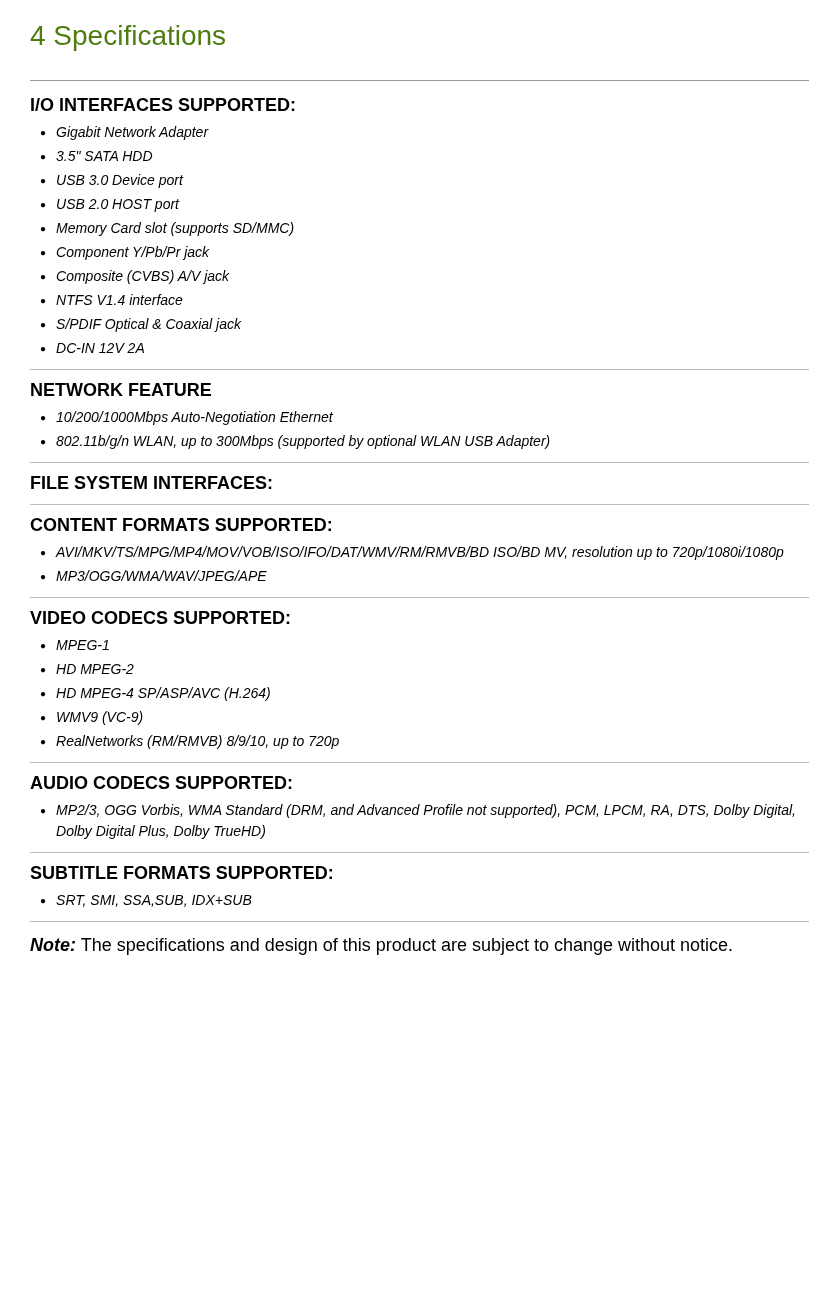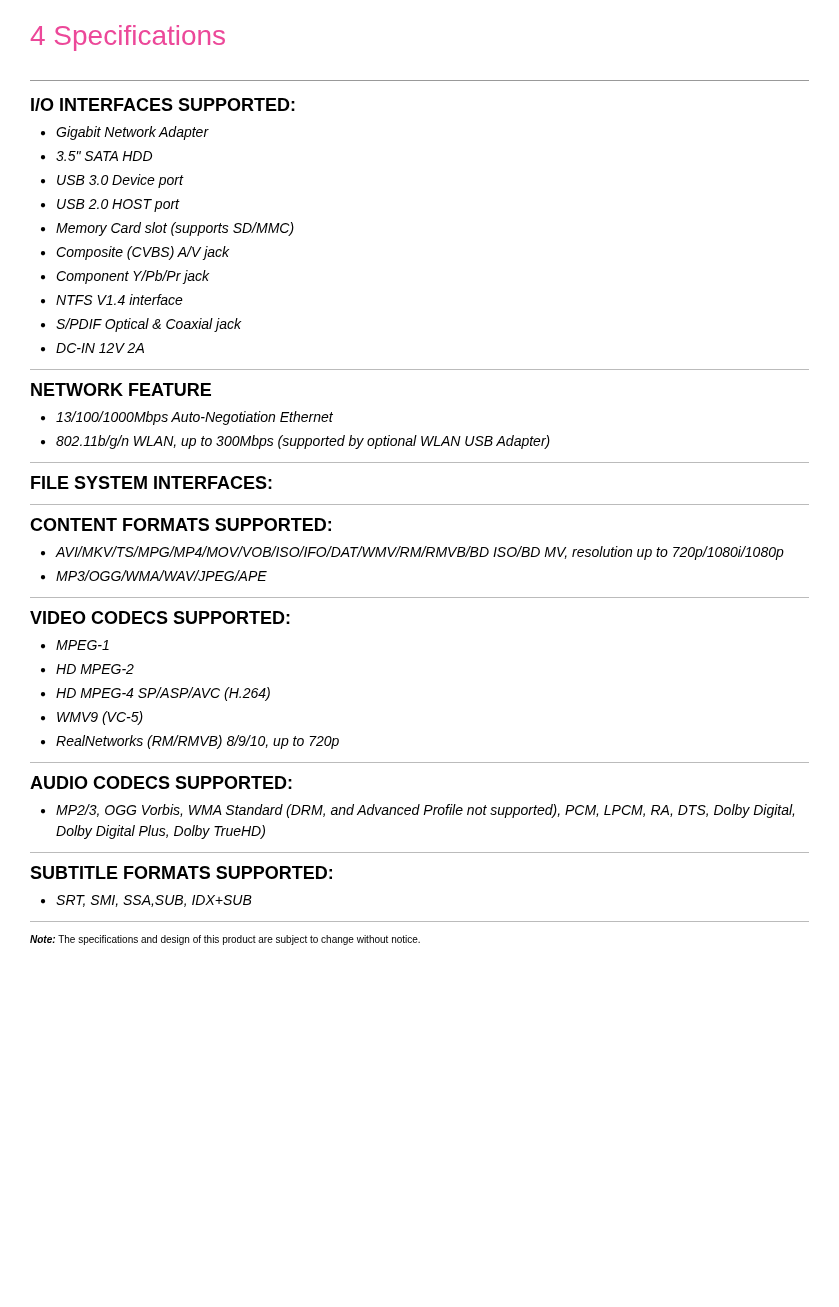--- a/index.html
+++ b/index.html
@@ -13,21 +13,21 @@
       color: #000;
       background: #fff;
       width: 839px;
       min-height: 1307px;
       padding: 20px 30px 30px 30px;
     }
     h1 {
       font-size: 28px;
       font-weight: normal;
       margin-bottom: 28px;
-      color: #ec4899;
+      color: #4d7c0f;
     }
     .top-divider {
       border: none;
       border-top: 1px solid #999;
       margin: 18px 0 14px 0;
     }
     .section {
       margin-bottom: 6px;
     }
     .section-title {
@@ -54,21 +54,21 @@
     }
     ul li::before {
       content: "●";
       font-size: 10px;
       margin-right: 10px;
       margin-top: 3px;
       flex-shrink: 0;
     }
     .note-section {
       margin-top: 8px;
-      font-size: 10px;
+      font-size: 18px;
       line-height: 1.5;
     }
     .note-bold {
       font-weight: bold;
       font-style: italic;
     }
   </style>
 </head>
 <body>
 
@@ -78,32 +78,32 @@
 
 <div id="sections-container">
     <div class="section">
       <div class="section-title">I/O INTERFACES SUPPORTED:</div>
       <ul>
         <li>Gigabit Network Adapter</li>
         <li>3.5" SATA HDD</li>
         <li>USB 3.0 Device port</li>
         <li>USB 2.0 HOST port</li>
         <li>Memory Card slot (supports SD/MMC)</li>
+        <li>Component Y/Pb/Pr jack</li>
         <li>Composite (CVBS) A/V jack</li>
-        <li>Component Y/Pb/Pr jack</li>
         <li>NTFS V1.4 interface</li>
         <li>S/PDIF Optical &amp; Coaxial jack</li>
         <li>DC-IN 12V 2A</li>
       </ul>
     </div>
     <hr class="section-divider">
     <div class="section">
       <div class="section-title">NETWORK FEATURE</div>
       <ul>
-        <li>13/100/1000Mbps Auto-Negotiation Ethernet</li>
+        <li>10/200/1000Mbps Auto-Negotiation Ethernet</li>
         <li>802.11b/g/n WLAN, up to 300Mbps (supported by optional WLAN USB Adapter)</li>
       </ul>
     </div>
     <hr class="section-divider">
     <div class="section">
       <div class="section-title">FILE SYSTEM INTERFACES:</div>
     </div>
     <hr class="section-divider">
     <div class="section">
       <div class="section-title">CONTENT FORMATS SUPPORTED:</div>
@@ -112,21 +112,21 @@
         <li>MP3/OGG/WMA/WAV/JPEG/APE</li>
       </ul>
     </div>
     <hr class="section-divider">
     <div class="section">
       <div class="section-title">VIDEO CODECS SUPPORTED:</div>
       <ul>
         <li>MPEG-1</li>
         <li>HD MPEG-2</li>
         <li>HD MPEG-4 SP/ASP/AVC (H.264)</li>
-        <li>WMV9 (VC-5)</li>
+        <li>WMV9 (VC-9)</li>
         <li>RealNetworks (RM/RMVB) 8/9/10, up to 720p</li>
       </ul>
     </div>
     <hr class="section-divider">
     <div class="section">
       <div class="section-title">AUDIO CODECS SUPPORTED:</div>
       <ul>
         <li>MP2/3, OGG Vorbis, WMA Standard (DRM, and Advanced Profile not supported), PCM, LPCM, RA, DTS, Dolby Digital, Dolby Digital Plus, Dolby TrueHD)</li>
       </ul>
     </div>

